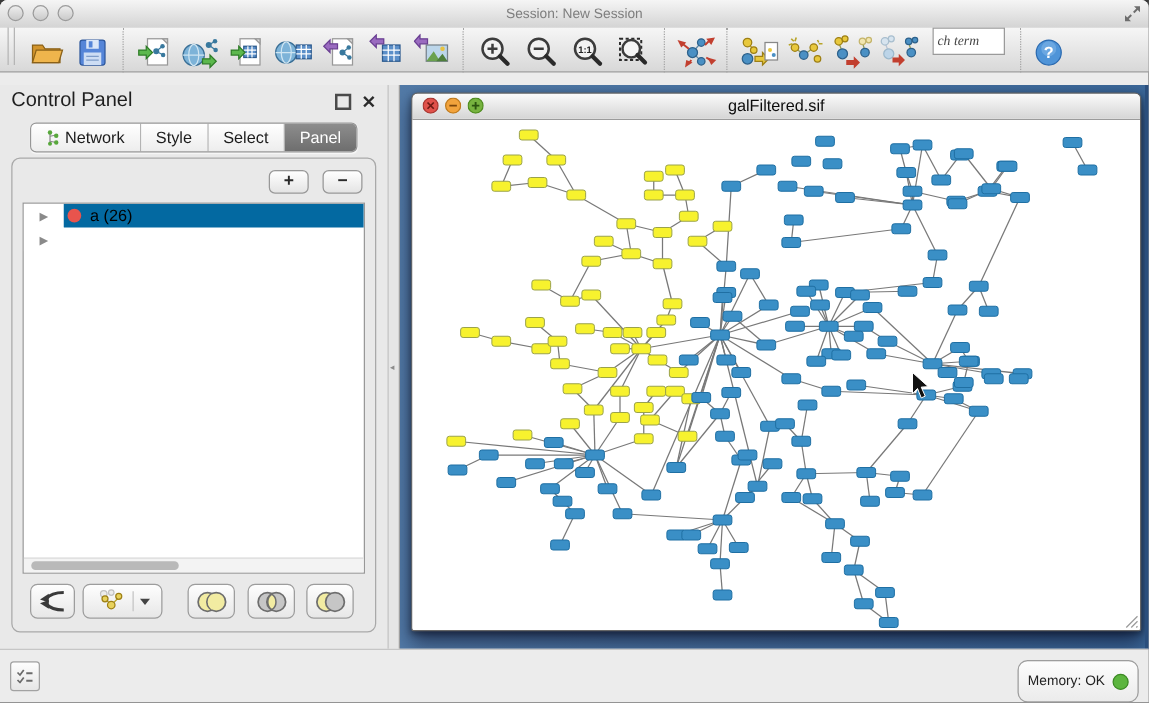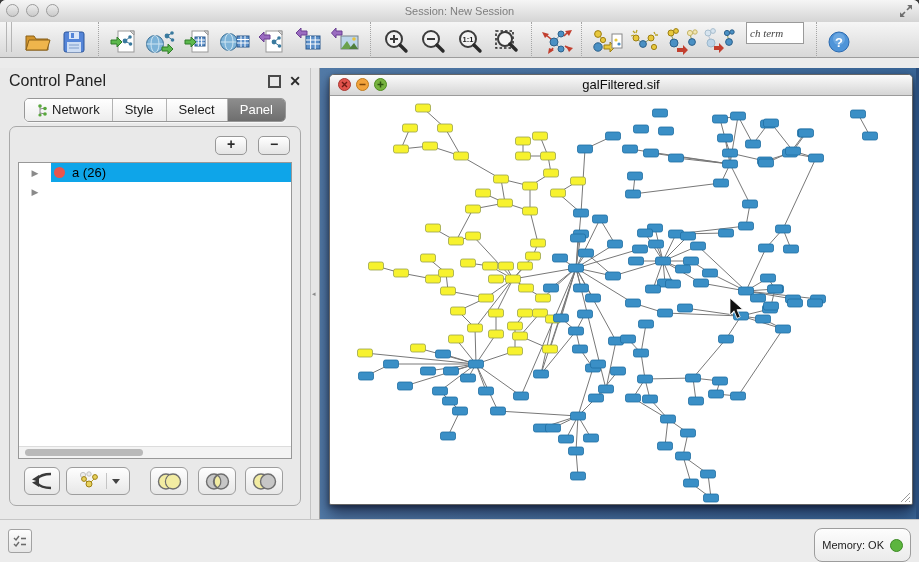--- a/index.html
+++ b/index.html
@@ -37,21 +37,21 @@
   .setspanel{position:absolute;left:9px;right:9px;top:58px;bottom:14px;
     border:1px solid #a9a9a9;border-radius:7px;background:#e9e9e9;}
   .pm-row{position:absolute;top:9px;right:10px;display:flex;gap:11px;}
   .pmbtn{width:30px;height:17px;border:1px solid #989898;border-radius:5px;
     background:linear-gradient(#ffffff,#e4e4e4);font-size:14px;font-weight:bold;color:#2a2a2a;
     text-align:center;line-height:15px;}
   .listbox{position:absolute;left:8px;right:8px;top:35px;bottom:46px;background:#fff;border:1px solid #989898;overflow:hidden;}
   .lrow{height:19px;display:flex;align-items:stretch;}
   .lgutter{width:32px;flex:none;display:flex;align-items:center;justify-content:center;background:#fff;}
   .tri{font-size:9px;color:#8a8a8a;}
-  .lhl{flex:1;background:#0ea5e9;display:flex;align-items:center;gap:7px;padding-left:3px;}
+  .lhl{flex:1;background:#0369a1;display:flex;align-items:center;gap:7px;padding-left:3px;}
   .reddot{width:11px;height:11px;border-radius:50%;background:#e8544d;flex:none;}
   .llabel{font-size:13px;color:#000;}
   .hscroll{position:absolute;left:0;right:0;bottom:0;height:11px;background:#f3f3f3;border-top:1px solid #dcdcdc;}
   .hthumb{position:absolute;left:6px;top:2px;width:118px;height:7px;border-radius:4px;background:#b9b9b9;}
   .setops{position:absolute;left:14px;bottom:9px;height:30px;display:flex;align-items:center;}
   .opbtn{height:28px;border:1px solid #9d9d9d;border-radius:6px;background:linear-gradient(#fefefe,#e7e7e7);
     display:flex;align-items:center;justify-content:center;box-sizing:border-box;}
   
   .splitter{width:8px;flex:none;background:#e6e6e6;border-left:1px solid #c4c4c4;border-right:1px solid #9f9f9f;position:relative;}
   .split-handle{position:absolute;top:222px;left:1px;font-size:7px;color:#8b8b8b;}

